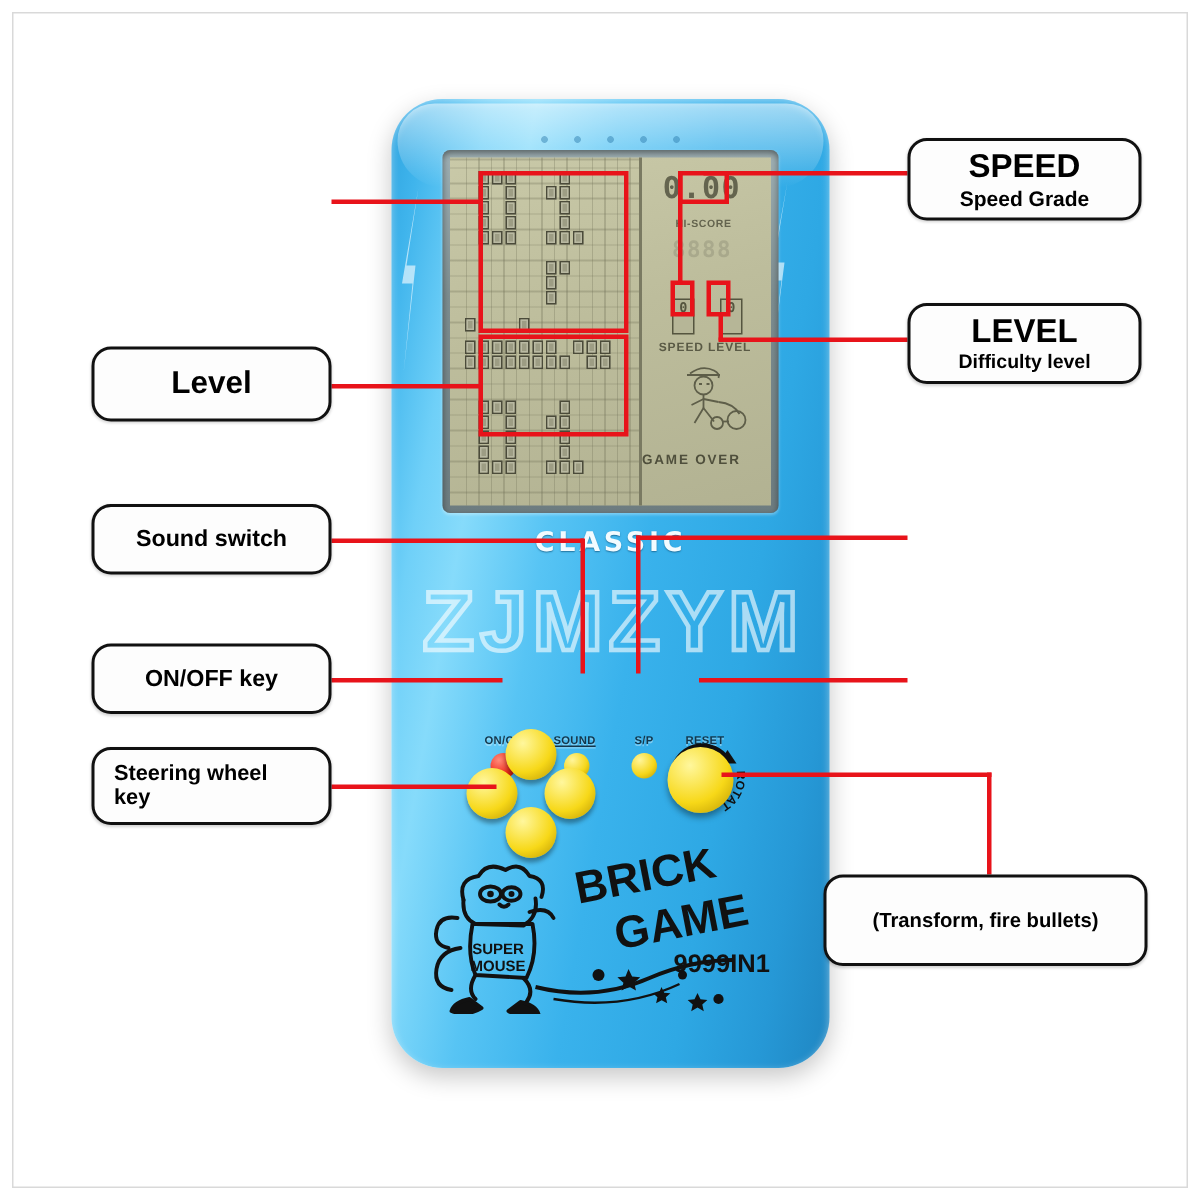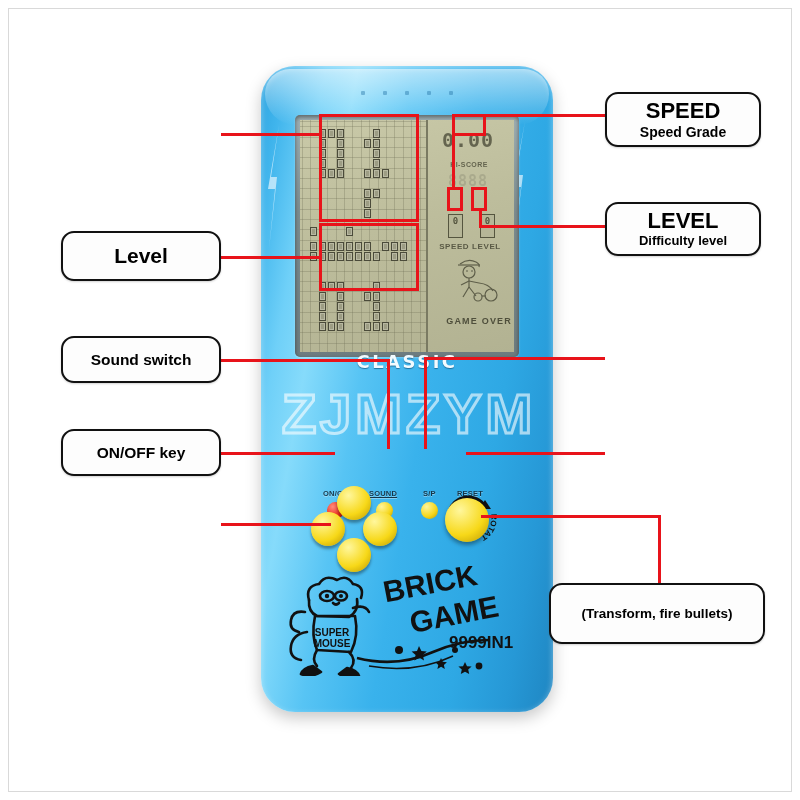--- a/index.html
+++ b/index.html
@@ -37,21 +37,21 @@
   .bolt svg{display:block;width:100%;height:100%;}
   #boltL{left:3px;top:59px;}
   #boltR{left:248px;top:55px;}
 
   
   #lcdBezel{
     position:absolute;left:34px;top:34px;width:224px;height:242px;
     background:linear-gradient(180deg,#9fb0b4,#7d8d90 40%,#6d7c80);
     border-radius:5px;
     box-shadow:inset 0 2px 4px rgba(0,0,0,.45), 0 1px 2px rgba(255,255,255,.3);
-    padding:5px;box-sizing:border-box;margin-top:15px;
+    padding:5px;box-sizing:border-box;
   }
   #lcd{
     position:relative;width:100%;height:100%;
     background:linear-gradient(165deg,#c9c9a8 0%,#bdbd9c 45%,#b2b292 100%);
     display:flex;
   }
   #playfield{
     position:relative;width:128px;height:100%;box-sizing:border-box;
     border-right:2px solid #7a7a62;
     background-image:
@@ -84,21 +84,21 @@
     color:#55553f;text-align:center;line-height:11px;padding-top:1px;
   }
   #speedBox{left:20px;}
   #levelBox{left:52px;}
   #splLabel{
     position:absolute;top:122px;left:0;right:2px;text-align:center;
     font-size:8px;font-weight:700;letter-spacing:.6px;color:#5a5a45;
   }
   #mascot{position:absolute;top:135px;left:14px;width:66px;height:52px;opacity:.85;}
   #gameover{
-    position:absolute;top:196px;left:0;right:2px;text-align:right;
+    position:absolute;top:196px;left:0;right:2px;text-align:left;
     font-size:9px;font-weight:700;letter-spacing:1.2px;color:#4f4f3c;
   }
 
   #classic{
     position:absolute;left:0;right:0;top:285px;text-align:center;
     font-family:"DejaVu Sans",sans-serif;font-weight:700;font-size:18px;
     letter-spacing:2.5px;color:#f2fbff;
     text-shadow:0 1px 1px rgba(20,90,130,.75);
   }
 
@@ -527,20 +527,24 @@
   </div>
 
   <div class="cbox" style="left:52px;top:327px;width:160px;height:47px;font-size:15.5px;">
     <div class="t1">Sound switch</div>
   </div>
 
   <div class="cbox" style="left:52px;top:420px;width:160px;height:47px;font-size:15.5px;">
     <div class="t1">ON/OFF key</div>
   </div>
 
+  <div class="cbox" style="left:52px;top:489px;width:160px;height:52px;font-size:14.5px;align-items:flex-start;padding-left:13px;">
+    <div class="t1">Steering wheel</div>
+    <div class="t2">key</div>
+  </div>
 
   <div class="cbox" style="left:596px;top:83px;width:156px;height:55px;">
     <div class="t1" style="font-size:22px;">SPEED</div>
     <div class="t2" style="font-size:14px;">Speed Grade</div>
   </div>
 
   <div class="cbox" style="left:596px;top:193px;width:156px;height:54px;">
     <div class="t1" style="font-size:22px;">LEVEL</div>
     <div class="t2" style="font-size:13px;">Difficulty level</div>
   </div>

